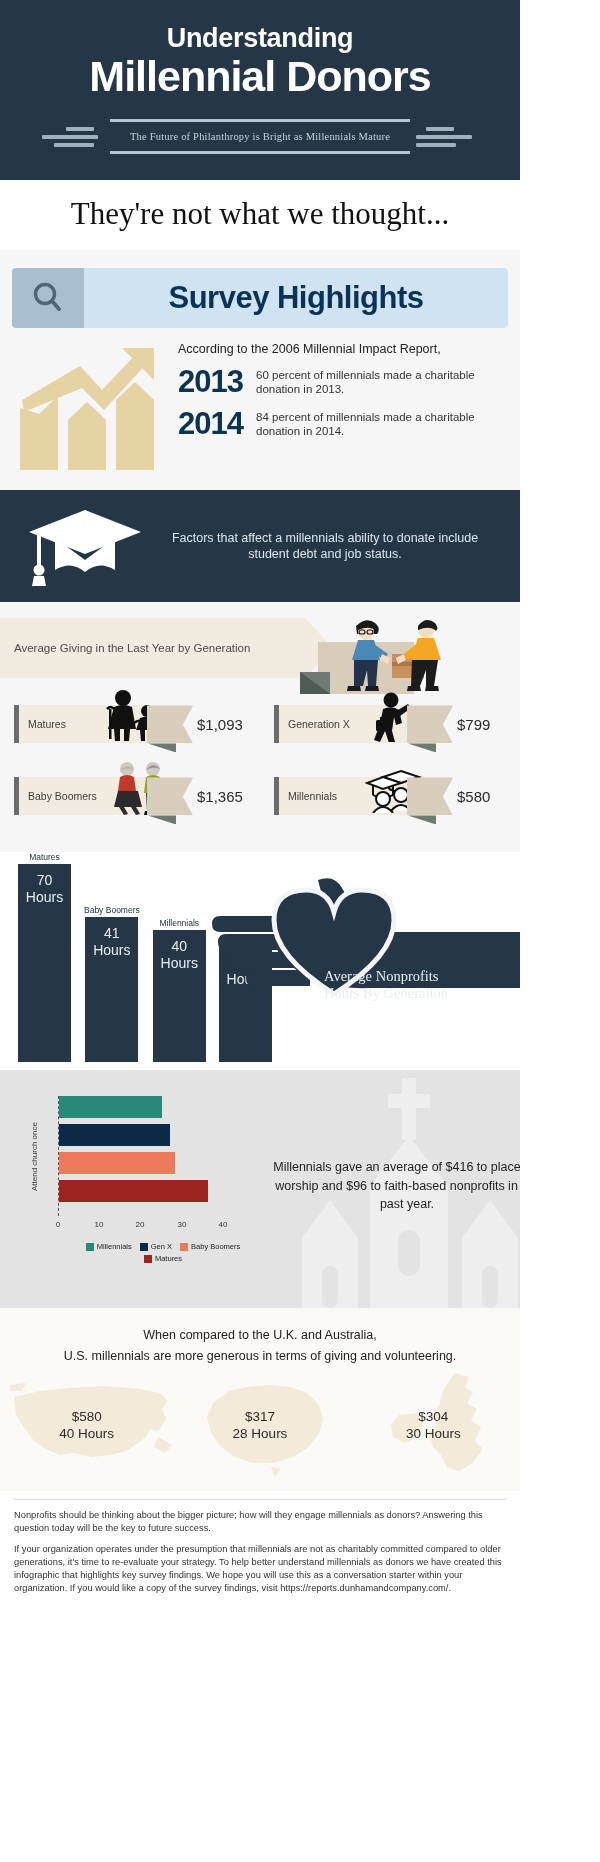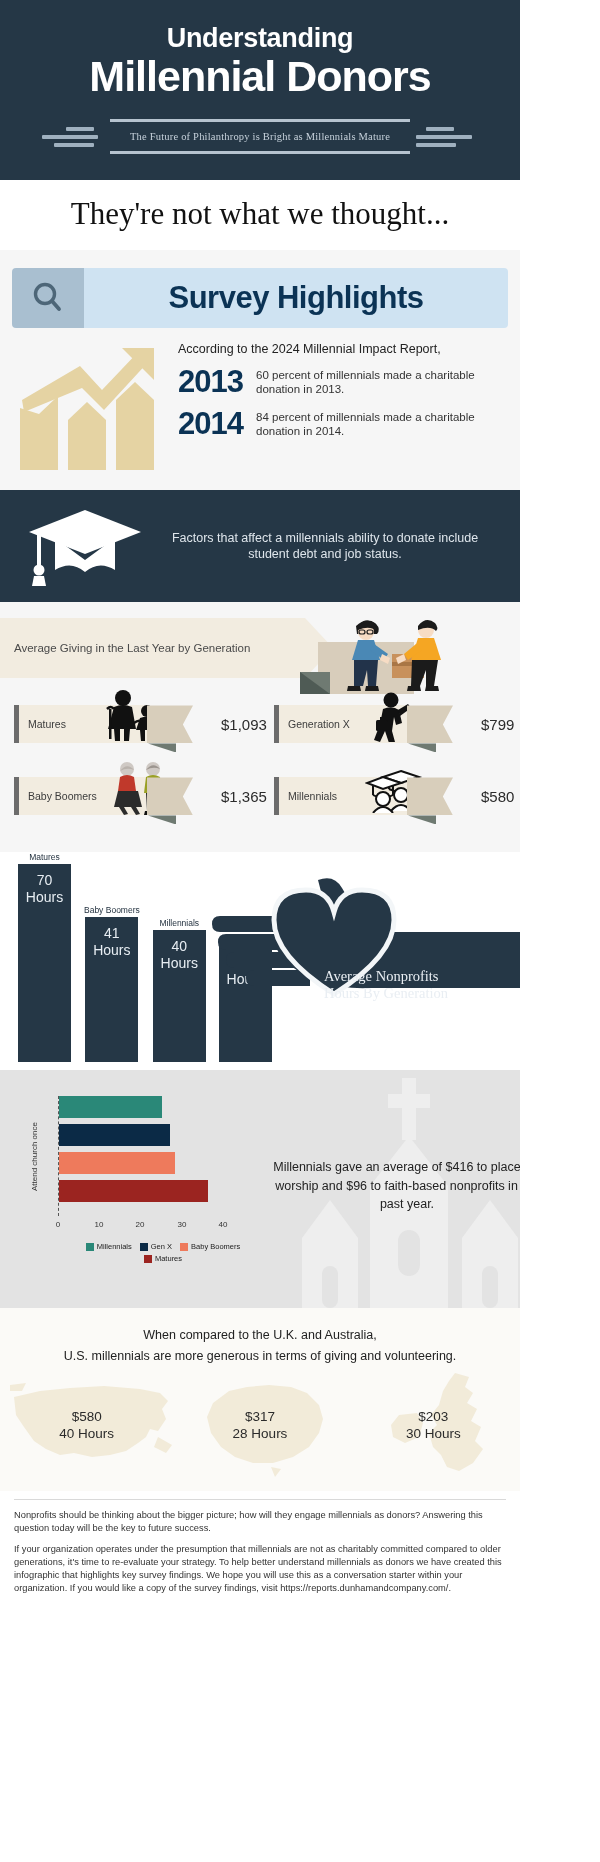--- a/index.html
+++ b/index.html
@@ -89,21 +89,21 @@
   }
   .flag-body .lbl{font-size:10.5px;color:#3c3c3c;padding-left:9px;white-space:nowrap;}
   .flag-tail{
     width:46px;height:38px;background:#d8cebb;position:relative;
     clip-path:polygon(0 0,100% 0,78% 50%,100% 100%,0 100%);
   }
   .flag-shadow{
     position:absolute;left:0;bottom:-9px;width:28px;height:9px;background:#6f7a72;
     clip-path:polygon(0 0,100% 0,100% 100%);
   }
-  .gen-amount{font-size:15px;color:#2b2b2b;margin-left:28px;}
+  .gen-amount{font-size:15px;color:#2b2b2b;margin-left:4px;}
 
   
   .volunteer{background:#ffffff;position:relative;height:218px;}
   .bars{position:absolute;left:18px;bottom:8px;display:flex;align-items:flex-end;gap:13px;}
   .bar-col{display:flex;flex-direction:column;align-items:center;}
   .bar-name{font-size:8.5px;color:#1d2c3a;text-align:center;line-height:1.1;margin-bottom:2px;}
   .bar{background:#253746;width:53px;display:flex;align-items:flex-start;justify-content:center;padding-top:8px;}
   .bar-val{color:#e8eef3;font-size:14px;text-align:center;line-height:1.15;}
   .hand-wrap{position:absolute;right:0;top:24px;}
   .vol-caption{
@@ -194,21 +194,21 @@
       <div class="chart-icon">
         <svg width="150" height="128" viewBox="0 0 150 128">
           <polygon points="6,60 6,122 44,122 44,48 25,66" fill="#e5d3a3"></polygon>
           <polygon points="54,72 54,122 92,122 92,72 73,54" fill="#e5d3a3"></polygon>
           <polygon points="102,52 102,122 140,122 140,52 121,34" fill="#e5d3a3"></polygon>
           <polygon points="10,64 8,52 66,18 88,42 126,2 136,12 90,62 68,40" fill="#e5d3a3"></polygon>
           <polygon points="108,0 140,0 140,32" fill="#e5d3a3"></polygon>
         </svg>
       </div>
       <div class="stats-right">
-        <div class="according">According to the 2024 Millennial Impact Report,</div>
+        <div class="according">According to the 2006 Millennial Impact Report,</div>
         <div class="stat-row">
           <div class="stat-year">2013</div>
           <div class="stat-text">60 percent of millennials made a charitable donation in 2013.</div>
         </div>
         <div class="stat-row">
           <div class="stat-year">2014</div>
           <div class="stat-text">84 percent of millennials made a charitable donation in 2014.</div>
         </div>
       </div>
     </div>
@@ -505,21 +505,21 @@
           <div>$317</div>
           <div>28 Hours</div>
         </div>
       </div>
 
       <div class="map-cell">
         <svg class="map-svg" width="180" height="110" viewBox="0 0 180 110">
           <path fill="#f2ebd9" d="M108 2 L122 6 L118 16 L126 22 L120 32 L130 38 L124 50 L134 56 L128 70 L136 78 L126 92 L112 100 L100 96 L94 84 L86 76 L82 62 L90 54 L84 44 L92 34 L96 20 L102 10 Z M52 44 L70 42 L76 52 L72 66 L58 72 L46 66 L44 54 Z"></path>
         </svg>
         <div class="map-vals">
-          <div>$203</div>
+          <div>$304</div>
           <div>30 Hours</div>
         </div>
       </div>
     </div>
   </div>
 
   <div class="footer">
     <div class="foot-rule"></div>
     <p class="foot-p">Nonprofits should be thinking about the bigger picture; how will they engage millennials as donors? Answering this question today will be the key to future success.</p>
     <p class="foot-p">If your organization operates under the presumption that millennials are not as charitably committed compared to older generations, it's time to re-evaluate your strategy. To help better understand millennials as donors we have created this infographic that highlights key survey findings. We hope you will use this as a conversation starter within your organization. If you would like a copy of the survey findings, visit https://reports.dunhamandcompany.com/.</p>

